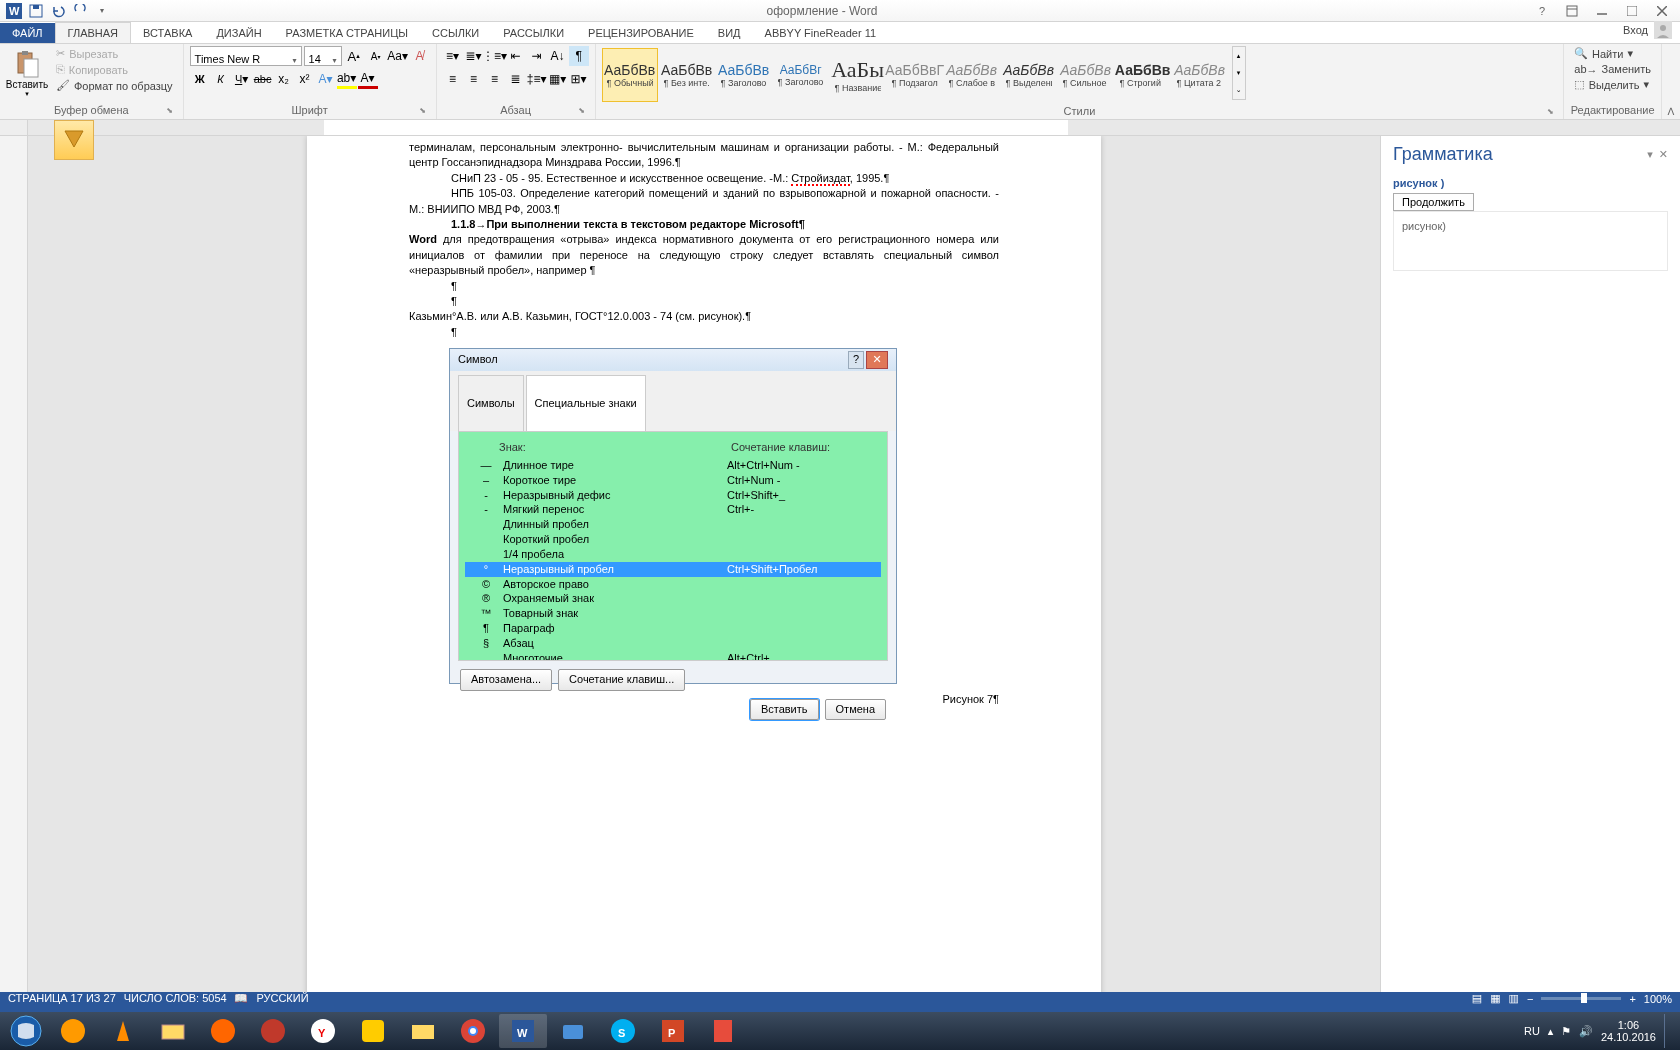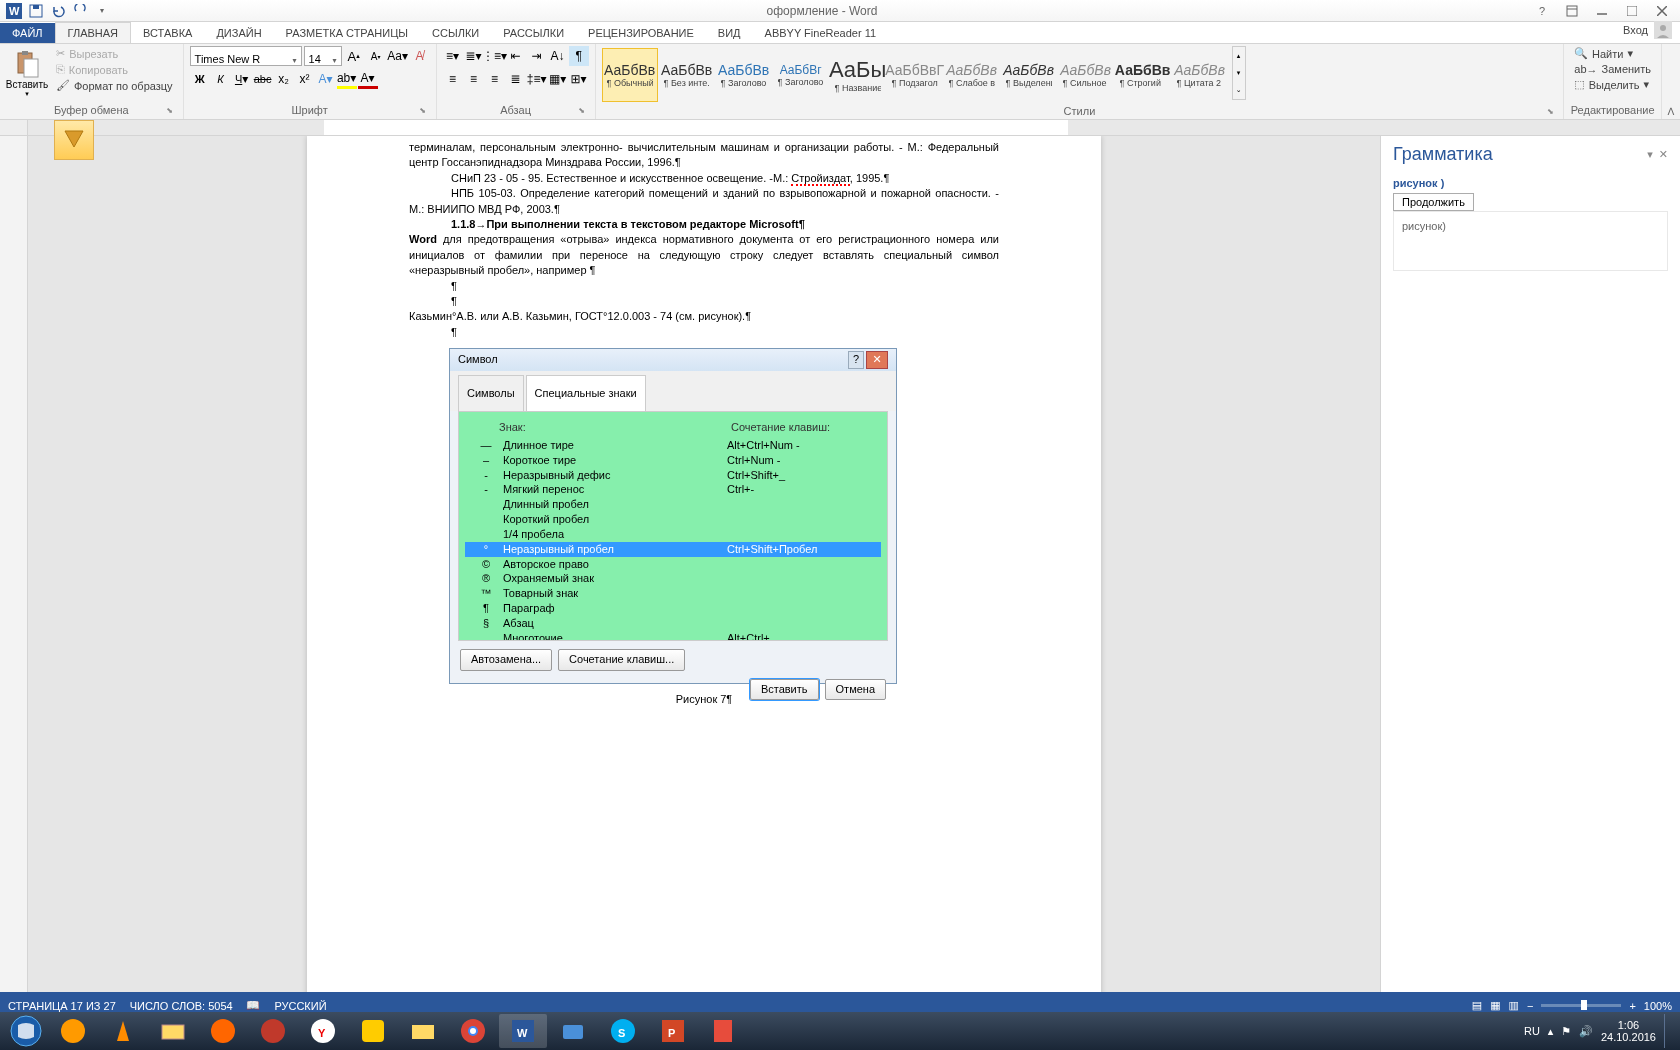--- a/index.html
+++ b/index.html
@@ -52,29 +52,29 @@
 .bold{font-weight:bold}
 .pane{width:300px;background:#fff;border-left:1px solid #d4d4d4;display:flex;flex-direction:column}
 .pane-header{padding:8px 12px;display:flex;align-items:center;justify-content:space-between}
 .pane-title{font-size:18px;color:#2b579a;font-weight:300}
 .pane-body{padding:4px 12px;flex:1}
 .pane-link{color:#2b579a;font-size:11px;font-weight:bold;margin-bottom:4px}
 .pane-btn{background:#fdfdfd;border:1px solid #ababab;padding:2px 8px;font-size:11px;cursor:pointer}
 .pane-box{border:1px solid #e8e8e8;padding:8px;font-size:11px;color:#666;min-height:60px}
 .pane-footer{padding:6px 12px}
 .pane-combo{width:100%;background:#fff;border:1px solid #ababab;padding:2px 6px;display:flex;justify-content:space-between;align-items:center;font-size:11px}
-.statusbar{position:absolute;bottom:0;left:0;right:0;height:20px;background:#2b579a;color:#fff;display:flex;align-items:flex-end;font-size:11px;padding:0 8px;gap:14px}
+.statusbar{position:absolute;bottom:0;left:0;right:0;height:20px;background:#2b579a;color:#fff;display:flex;align-items:flex-start;font-size:11px;padding:0 8px;gap:8px}
 .statusbar .right{margin-left:auto;display:flex;align-items:center;gap:8px}
 .sb-btn{cursor:pointer;display:flex;align-items:center;gap:4px}
 .zoom-slider{width:80px;height:3px;background:#6a8bb8;position:relative}
 .zoom-thumb{position:absolute;width:6px;height:10px;background:#fff;top:-4px;left:50%}
 .dialog-img{width:448px;height:336px;border:1px solid #7a99b8;background:#eef2f7;margin:8px 0;position:relative;font-size:11px}
 .dlg-title{height:22px;background:linear-gradient(#e8f0fa,#d4e4f4);display:flex;align-items:center;padding:0 8px;font-size:11px}
 .dlg-tabs{display:flex;gap:2px;padding:4px 8px 0;background:#f0f0f0}
-.dlg-tab{background:#fff;border:1px solid #ccc;border-bottom:none;padding:10px 8px;font-size:11px}
+.dlg-tab{background:#fff;border:1px solid #ccc;border-bottom:none;padding:20px 8px;font-size:11px}
 .dlg-tab.inactive{background:#f0f0f0}
 .dlg-body{background:#86efac;margin:0 8px 8px;border:1px solid #ccc;padding:6px;height:230px;overflow:hidden}
 .dlg-hdr{display:flex;font-size:10px;color:#333;padding:2px 0}
 .dlg-list{font-size:10px;line-height:1.35}
 .dlg-row{display:flex;padding:0 4px}
 .dlg-row.sel{background:#3399ff;color:#fff}
 .dlg-sym{width:34px;text-align:center}
 .dlg-name{flex:1}
 .dlg-key{width:150px}
 .dlg-footer{display:flex;gap:6px;padding:0 10px 4px}
@@ -275,21 +275,21 @@
           </div>
           <div class="style-item">
             <div class="style-preview" style="color: rgb(46, 116, 181);">АаБбВв</div>
             <div class="style-name">¶ Заголово...</div>
           </div>
           <div class="style-item">
             <div class="style-preview" style="color: rgb(46, 116, 181); font-size: 12px;">АаБбВг</div>
             <div class="style-name">¶ Заголово...</div>
           </div>
           <div class="style-item">
-            <div class="style-preview" style="font-size: 22px;">АаБы</div>
+            <div class="style-preview" style="font-size: 22px; font-family: Liberation Serif, serif;">АаБы</div>
             <div class="style-name">¶ Название</div>
           </div>
           <div class="style-item">
             <div class="style-preview" style="color: rgb(136, 136, 136);">АаБбВвГ</div>
             <div class="style-name">¶ Подзагол...</div>
           </div>
           <div class="style-item">
             <div class="style-preview" style="color: rgb(136, 136, 136); font-style: italic;">АаБбВв</div>
             <div class="style-name">¶ Слабое в...</div>
           </div>
@@ -450,21 +450,21 @@
           </div>
           <div class="dlg-footer">
             <div class="dlg-btn">Автозамена...</div>
             <div class="dlg-btn">Сочетание клавиш...</div>
           </div>
           <div class="dlg-footer2">
             <div class="dlg-btn" style="box-shadow:0 0 0 1px #3399ff">Вставить</div>
             <div class="dlg-btn">Отмена</div>
           </div>
         </div>
-        <p style="text-align:center">Рисунок 7¶</p>
+        <p style="text-align:right">Рисунок 7¶</p>
       </div>
     </div>
   </div>
 
   <div class="pane">
     <div class="pane-header">
       <span class="pane-title">Грамматика</span>
       <span style="display:flex;gap:6px;color:#888">
           <span>▾</span>
           <span>✕</span>

